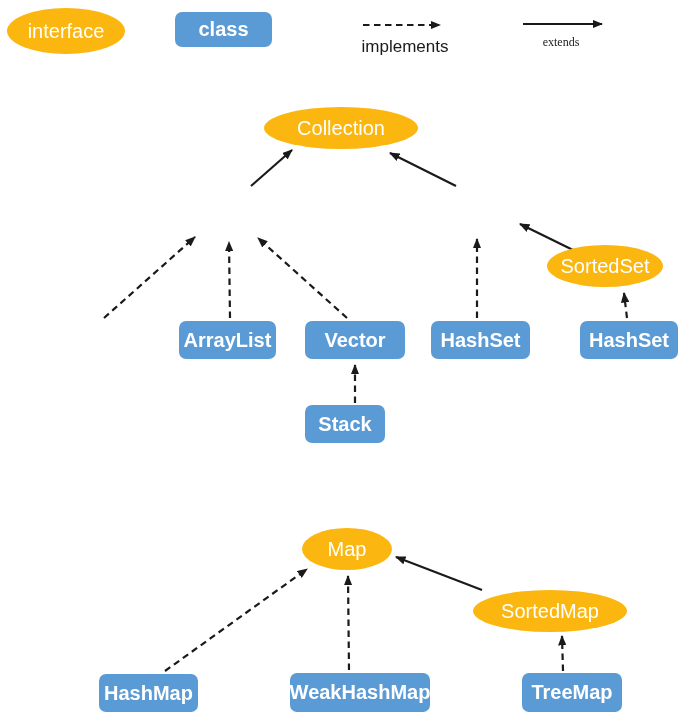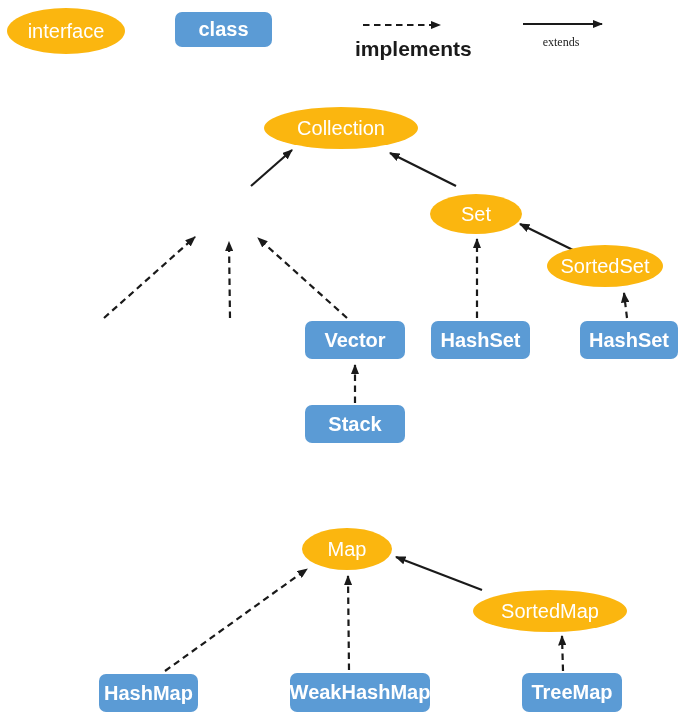--- a/index.html
+++ b/index.html
@@ -42,21 +42,21 @@
     fill: none;
   }
   .edge.dashed { stroke-dasharray: 6.5 4.5; }
   #arrowhead path { fill: var(--arrow-color, #1a1a1a); }
   .legend-label {
     position: absolute;
     color: var(--legend-text, #1a1a1a);
     text-align: center;
     width: 100px;
   }
-  .legend-label.sans { font-family: "Liberation Sans", sans-serif; font-size: 21px; font-weight: bold; }
+  .legend-label.sans { font-family: "Liberation Sans", sans-serif; font-size: 17px; }
   .legend-label.serif { font-family: "Liberation Serif", serif; font-size: 12px; }
 </style>
 </head>
 <body>
 
 <div id="stage" style="background: rgb(255, 255, 255);">
   <svg id="edge-layer" viewBox="0 0 697 726" xmlns="http://www.w3.org/2000/svg">
     <defs>
       <marker id="arrowhead" viewBox="0 0 10 8" refX="9" refY="4" markerWidth="10.5" markerHeight="8.5" orient="auto" markerUnits="userSpaceOnUse">
         <path d="M0,0 L10,4 L0,8 z"></path>
@@ -76,42 +76,42 @@
       <line x1="165" y1="671" x2="307" y2="569" class="edge dashed" marker-end="url(#arrowhead)"></line>
       <line x1="349" y1="670" x2="348" y2="576" class="edge dashed" marker-end="url(#arrowhead)"></line>
       <line x1="482" y1="590" x2="396" y2="557" class="edge solid" marker-end="url(#arrowhead)"></line>
       <line x1="563" y1="671" x2="562" y2="636" class="edge dashed" marker-end="url(#arrowhead)"></line>
     </svg>
 
   <div id="node-layer">
       <div class="node interface" style="left: 264px; top: 107px; width: 154px; height: 42px;">
         <span>Collection</span>
       </div>
-      <div class="node interface" style="left: 430px; top: 194px; width: 92px; height: 40px;">
-        <span>Set</span>
-      </div>
       <div class="node interface" style="left: 547px; top: 245px; width: 116px; height: 42px;">
         <span>SortedSet</span>
       </div>
       <div class="node interface" style="left: 302px; top: 528px; width: 90px; height: 42px;">
         <span>Map</span>
       </div>
       <div class="node interface" style="left: 473px; top: 590px; width: 154px; height: 42px;">
         <span>SortedMap</span>
+      </div>
+      <div class="node klass" style="left: 179px; top: 321px; width: 97px; height: 38px;">
+        <span>ArrayList</span>
       </div>
       <div class="node klass" style="left: 305px; top: 321px; width: 100px; height: 38px;">
         <span>Vector</span>
       </div>
       <div class="node klass" style="left: 431px; top: 321px; width: 99px; height: 38px;">
         <span>HashSet</span>
       </div>
       <div class="node klass" style="left: 580px; top: 321px; width: 98px; height: 38px;">
         <span>HashSet</span>
       </div>
-      <div class="node klass" style="left: 305px; top: 405px; width: 100px; height: 38px;">
+      <div class="node klass" style="left: 305px; top: 405px; width: 80px; height: 38px;">
         <span>Stack</span>
       </div>
       <div class="node klass" style="left: 99px; top: 674px; width: 99px; height: 38px;">
         <span>HashMap</span>
       </div>
       <div class="node klass" style="left: 522px; top: 673px; width: 100px; height: 39px;">
         <span>TreeMap</span>
       </div>
       <div class="node klass" style="left: 290px; top: 673px; width: 140px; height: 39px;">
         <span>WeakHashMap</span>

